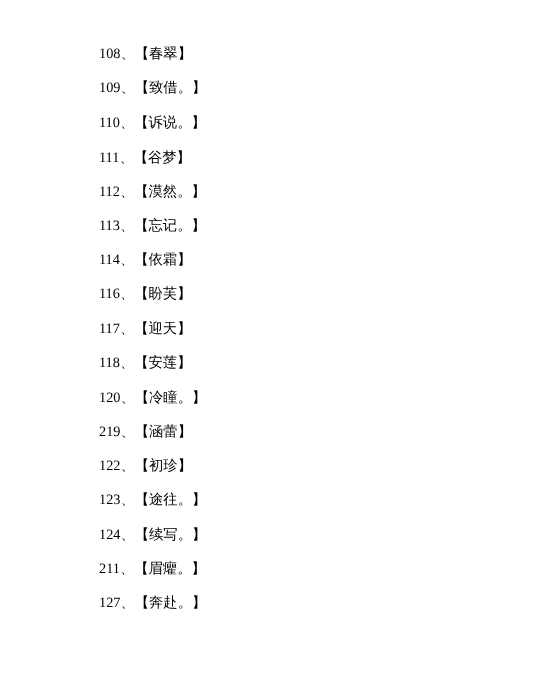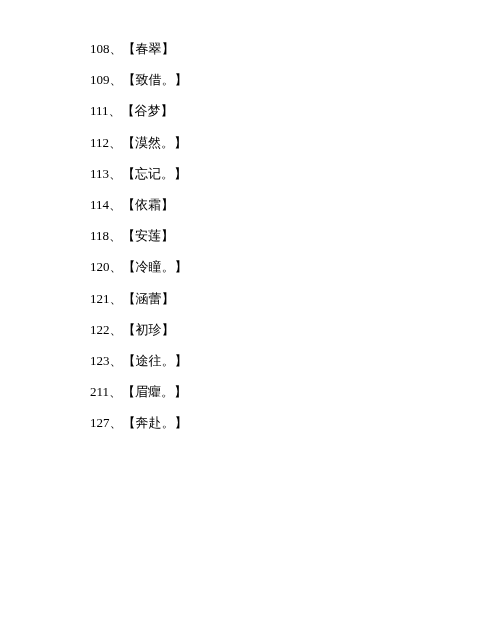--- a/index.html
+++ b/index.html
@@ -23,24 +23,28 @@
     .list-item {
       white-space: nowrap;
     }
   </style>
 </head>
 <body>
 
 <div class="list">
     <div class="list-item"><span>108</span><span>、</span><span>【春翠】</span></div>
     <div class="list-item"><span>109</span><span>、</span><span>【致借。】</span></div>
+    <div class="list-item"><span>110</span><span>、</span><span>【诉说。】</span></div>
     <div class="list-item"><span>111</span><span>、</span><span>【谷梦】</span></div>
     <div class="list-item"><span>112</span><span>、</span><span>【漠然。】</span></div>
     <div class="list-item"><span>113</span><span>、</span><span>【忘记。】</span></div>
     <div class="list-item"><span>114</span><span>、</span><span>【依霜】</span></div>
+    <div class="list-item"><span>116</span><span>、</span><span>【盼芙】</span></div>
+    <div class="list-item"><span>117</span><span>、</span><span>【迎天】</span></div>
     <div class="list-item"><span>118</span><span>、</span><span>【安莲】</span></div>
     <div class="list-item"><span>120</span><span>、</span><span>【冷瞳。】</span></div>
-    <div class="list-item"><span>121</span><span>、</span><span>【涵蕾】</span></div>
+    <div class="list-item"><span>219</span><span>、</span><span>【涵蕾】</span></div>
     <div class="list-item"><span>122</span><span>、</span><span>【初珍】</span></div>
     <div class="list-item"><span>123</span><span>、</span><span>【途往。】</span></div>
+    <div class="list-item"><span>124</span><span>、</span><span>【续写。】</span></div>
     <div class="list-item"><span>211</span><span>、</span><span>【眉癯。】</span></div>
     <div class="list-item"><span>127</span><span>、</span><span>【奔赴。】</span></div>
   </div>
 
 </body></html>

